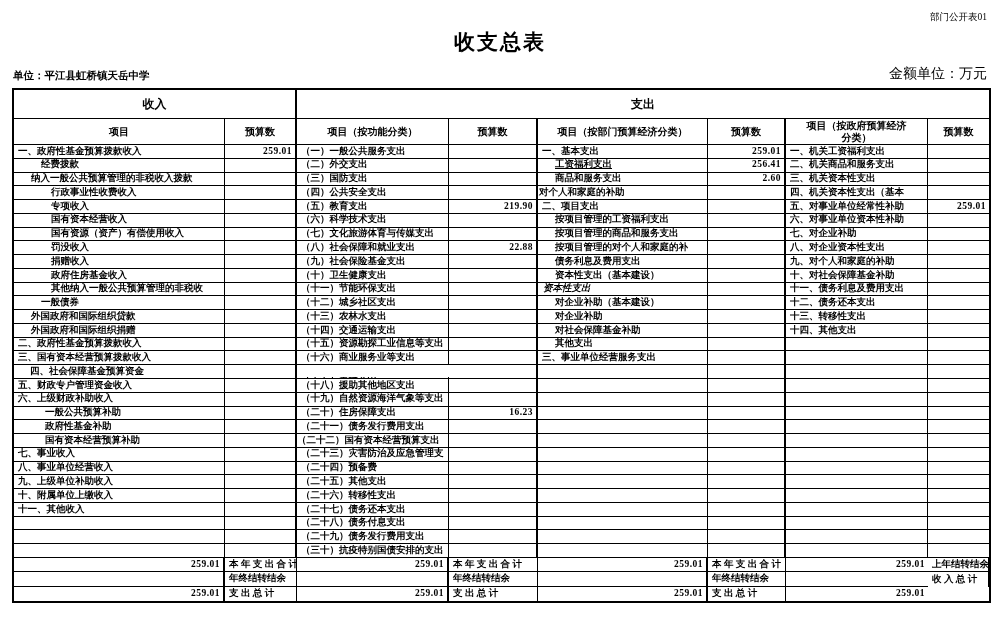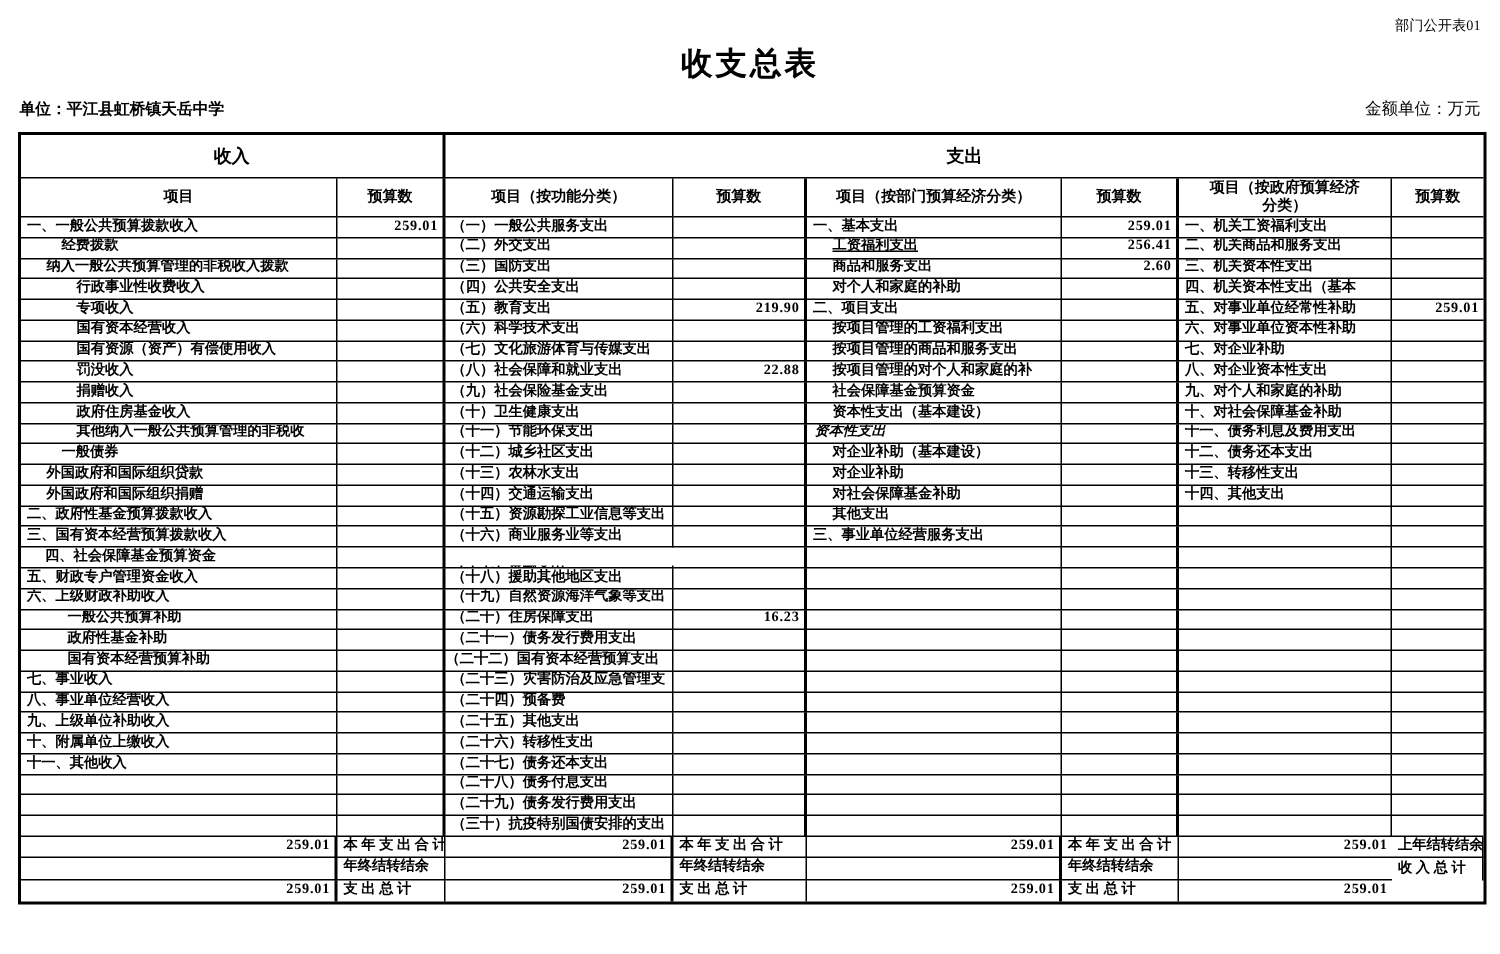--- a/index.html
+++ b/index.html
@@ -14,21 +14,21 @@
   .doc-code { position:absolute; top:11px; right:13px; font-size:9.5px; }
   .title {
     position:absolute; top:28px; left:0; width:100%;
     text-align:center; font-size:21px; font-weight:bold; letter-spacing:2px;
   }
   .meta {
     position:absolute; top:65px; left:13px; right:13px;
     display:flex; justify-content:space-between; align-items:flex-end;
   }
   .meta-unit { font-size:10.5px; font-weight:bold; }
-  .meta-amount { font-size:11px; }
+  .meta-amount { font-size:14px; }
 
   .budget-table {
     position:absolute; top:88px; left:12px;
     width:975px; box-sizing:content-box;
     border:2px solid #000;
     background:#fff;
   }
   .ghead { display:grid; grid-template-columns:283px 692px; grid-auto-rows:29px; }
   .grid8 { display:grid; grid-template-columns:211px 72px 152px 89px 170px 78px 142px 61px; }
   .chead { grid-auto-rows:26px; }
@@ -70,21 +70,21 @@
     <div class="cell hc">项目</div>
     <div class="cell hc gd">预算数</div>
     <div class="cell hc">项目（按功能分类）</div>
     <div class="cell hc gd">预算数</div>
     <div class="cell hc">项目（按部门预算经济分类）</div>
     <div class="cell hc gd">预算数</div>
     <div class="cell hc hw">项目（按政府预算经济分类）</div>
     <div class="cell hc lastcol">预算数</div>
   </div>
   <div class="grid8 tbody">
-      <div class="cell item" style="padding-left: 4px;">一、一般公共预算拨款收入</div>
+      <div class="cell item" style="padding-left: 4px;">一、政府性基金预算拨款收入</div>
       <div class="cell val gd">259.01</div>
       <div class="cell item" style="padding-left: 4px;">（一）一般公共服务支出</div>
       <div class="cell val gd"></div>
       <div class="cell item" style="padding-left: 4px;">一、基本支出</div>
       <div class="cell val gd">259.01</div>
       <div class="cell item" style="padding-left: 4px;">一、机关工资福利支出</div>
       <div class="cell val lastcol"></div>
       <div class="cell item" style="padding-left: 27px;">经费拨款</div>
       <div class="cell val gd"></div>
       <div class="cell item" style="padding-left: 4px;">（二）外交支出</div>
@@ -98,21 +98,21 @@
       <div class="cell item" style="padding-left: 4px;">（三）国防支出</div>
       <div class="cell val gd"></div>
       <div class="cell item" style="padding-left: 17px;">商品和服务支出</div>
       <div class="cell val gd">2.60</div>
       <div class="cell item" style="padding-left: 4px;">三、机关资本性支出</div>
       <div class="cell val lastcol"></div>
       <div class="cell item" style="padding-left: 37px;">行政事业性收费收入</div>
       <div class="cell val gd"></div>
       <div class="cell item" style="padding-left: 4px;">（四）公共安全支出</div>
       <div class="cell val gd"></div>
-      <div class="cell item" style="padding-left: 17px;">对个人和家庭的补助</div>
+      <div class="cell item" style="padding-left: 1px;">对个人和家庭的补助</div>
       <div class="cell val gd"></div>
       <div class="cell item" style="padding-left: 4px;">四、机关资本性支出（基本</div>
       <div class="cell val lastcol"></div>
       <div class="cell item" style="padding-left: 37px;">专项收入</div>
       <div class="cell val gd"></div>
       <div class="cell item" style="padding-left: 4px;">（五）教育支出</div>
       <div class="cell val gd">219.90</div>
       <div class="cell item" style="padding-left: 4px;">二、项目支出</div>
       <div class="cell val gd"></div>
       <div class="cell item" style="padding-left: 4px;">五、对事业单位经常性补助</div>
@@ -138,21 +138,21 @@
       <div class="cell item" style="padding-left: 4px;">（八）社会保障和就业支出</div>
       <div class="cell val gd">22.88</div>
       <div class="cell item" style="padding-left: 17px;">按项目管理的对个人和家庭的补</div>
       <div class="cell val gd"></div>
       <div class="cell item" style="padding-left: 4px;">八、对企业资本性支出</div>
       <div class="cell val lastcol"></div>
       <div class="cell item" style="padding-left: 37px;">捐赠收入</div>
       <div class="cell val gd"></div>
       <div class="cell item" style="padding-left: 4px;">（九）社会保险基金支出</div>
       <div class="cell val gd"></div>
-      <div class="cell item" style="padding-left: 17px;">社会保障基金预算资金</div>
+      <div class="cell item" style="padding-left: 17px;">债务利息及费用支出</div>
       <div class="cell val gd"></div>
       <div class="cell item" style="padding-left: 4px;">九、对个人和家庭的补助</div>
       <div class="cell val lastcol"></div>
       <div class="cell item" style="padding-left: 37px;">政府住房基金收入</div>
       <div class="cell val gd"></div>
       <div class="cell item" style="padding-left: 4px;">（十）卫生健康支出</div>
       <div class="cell val gd"></div>
       <div class="cell item" style="padding-left: 17px;">资本性支出（基本建设）</div>
       <div class="cell val gd"></div>
       <div class="cell item" style="padding-left: 4px;">十、对社会保障基金补助</div>

